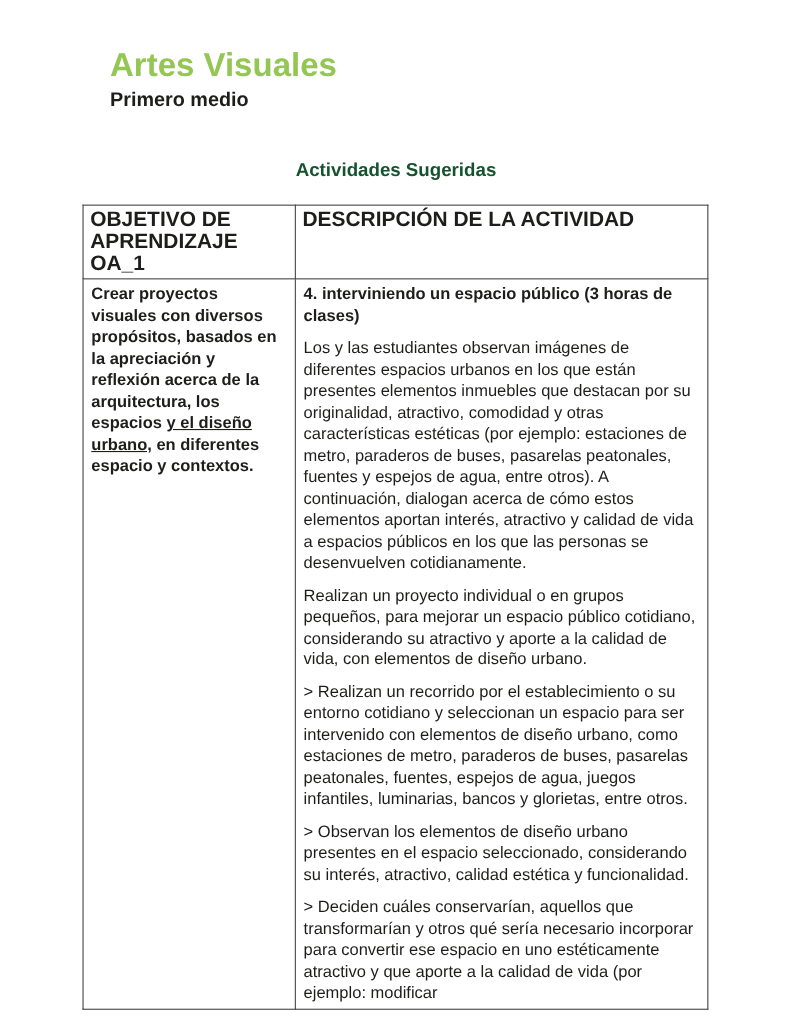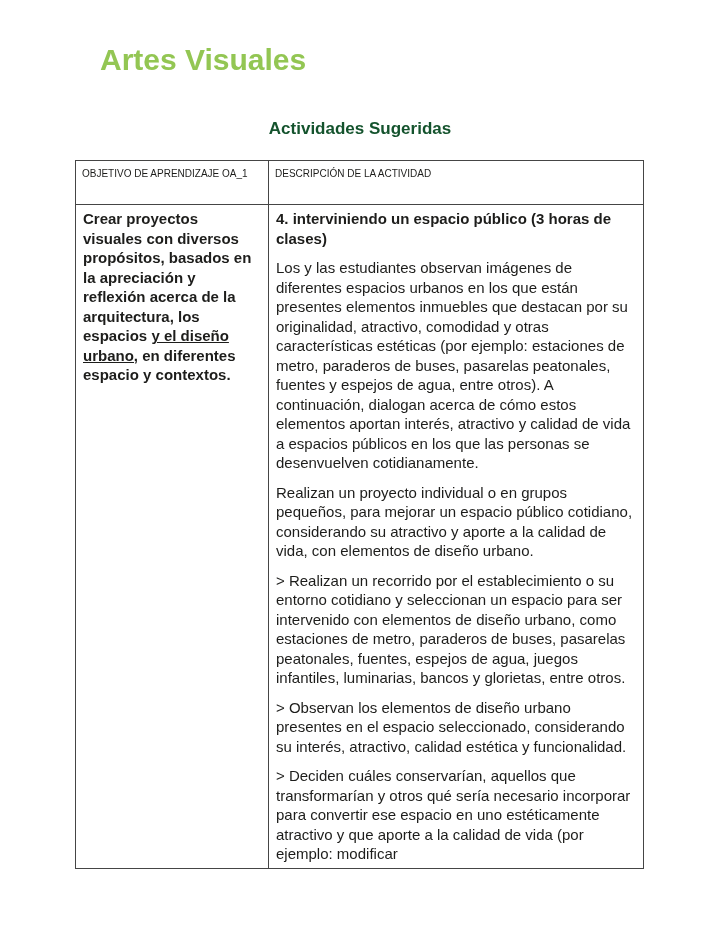--- a/index.html
+++ b/index.html
@@ -64,23 +64,23 @@
     width: 569px;
     border-collapse: collapse;
     table-layout: fixed;
   }
   .activity-table th,
   .activity-table td {
     border: 1.5px solid #454545;
     vertical-align: top;
   }
   .activity-table th {
-    font-size: 10px;
+    font-size: 19px;
     line-height: 20px;
-    font-weight: normal;
+    font-weight: bold;
     padding: 3px 6px;
     height: 44px;
   }
   .col-objective {
     width: 193px;
     text-align: left;
   }
   .col-description {
     text-align: left;
   }
@@ -107,20 +107,21 @@
   }
 </style>
 </head>
 <body>
 
 <div class="page">
 
   <header class="doc-header">
     <div class="header-left">
       <div class="doc-title">Artes Visuales</div>
+      <div class="doc-subtitle">Primero medio</div>
     </div>
   </header>
 
   <div class="section-title">Actividades Sugeridas</div>
 
   <table class="activity-table">
     <thead>
       <tr>
         <th class="col-objective">OBJETIVO DE APRENDIZAJE OA_1</th>
         <th class="col-description">DESCRIPCIÓN DE LA ACTIVIDAD</th>

